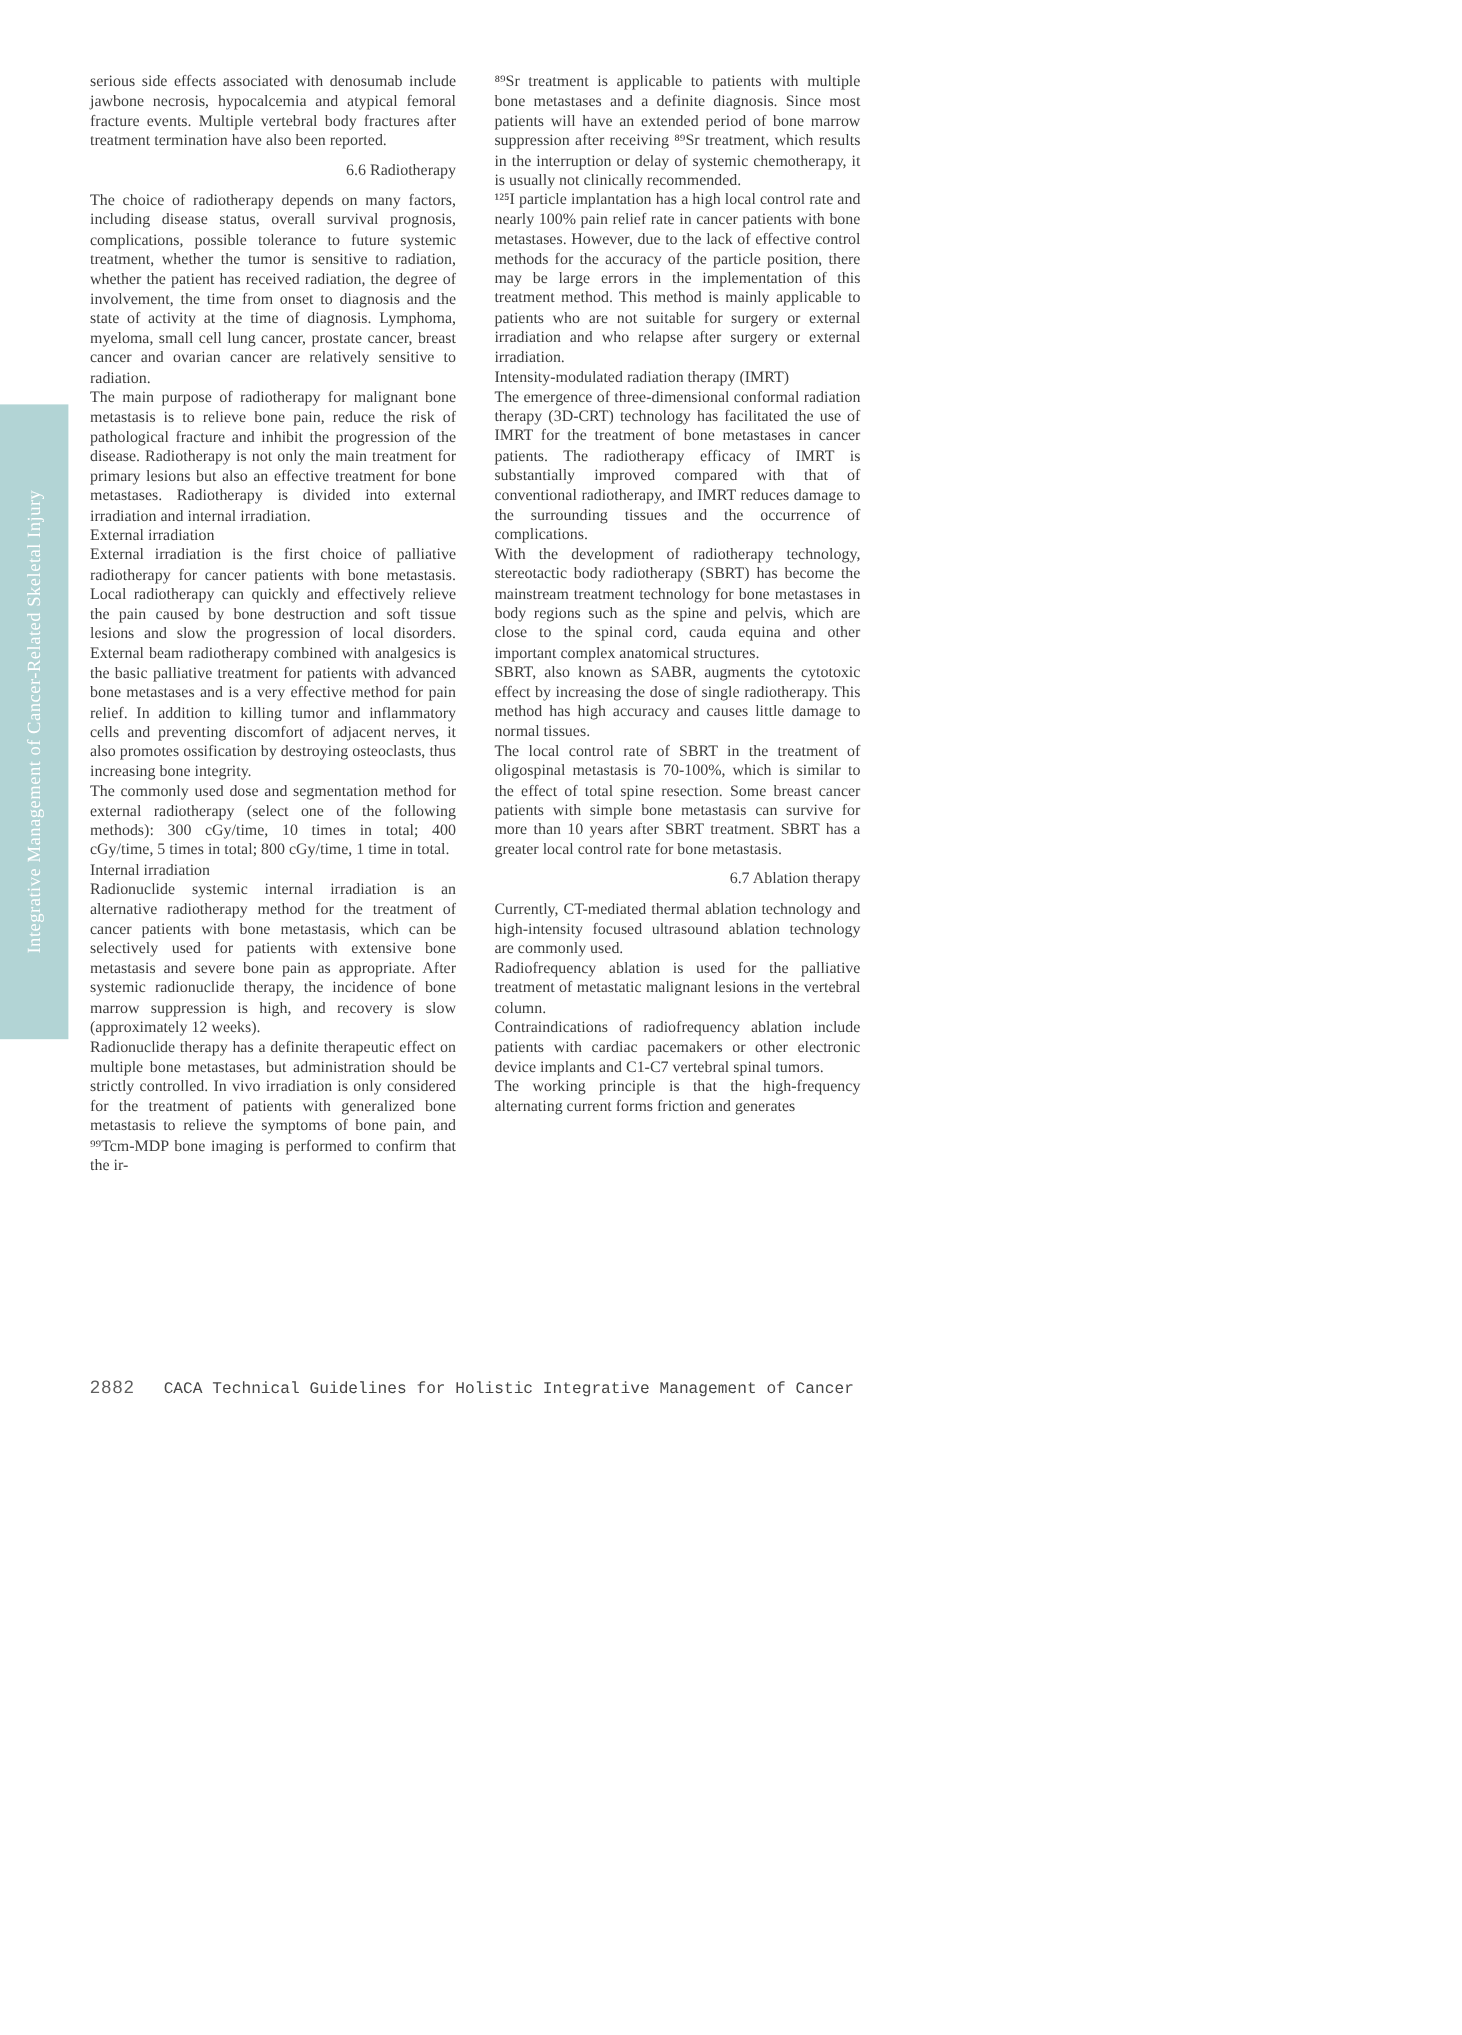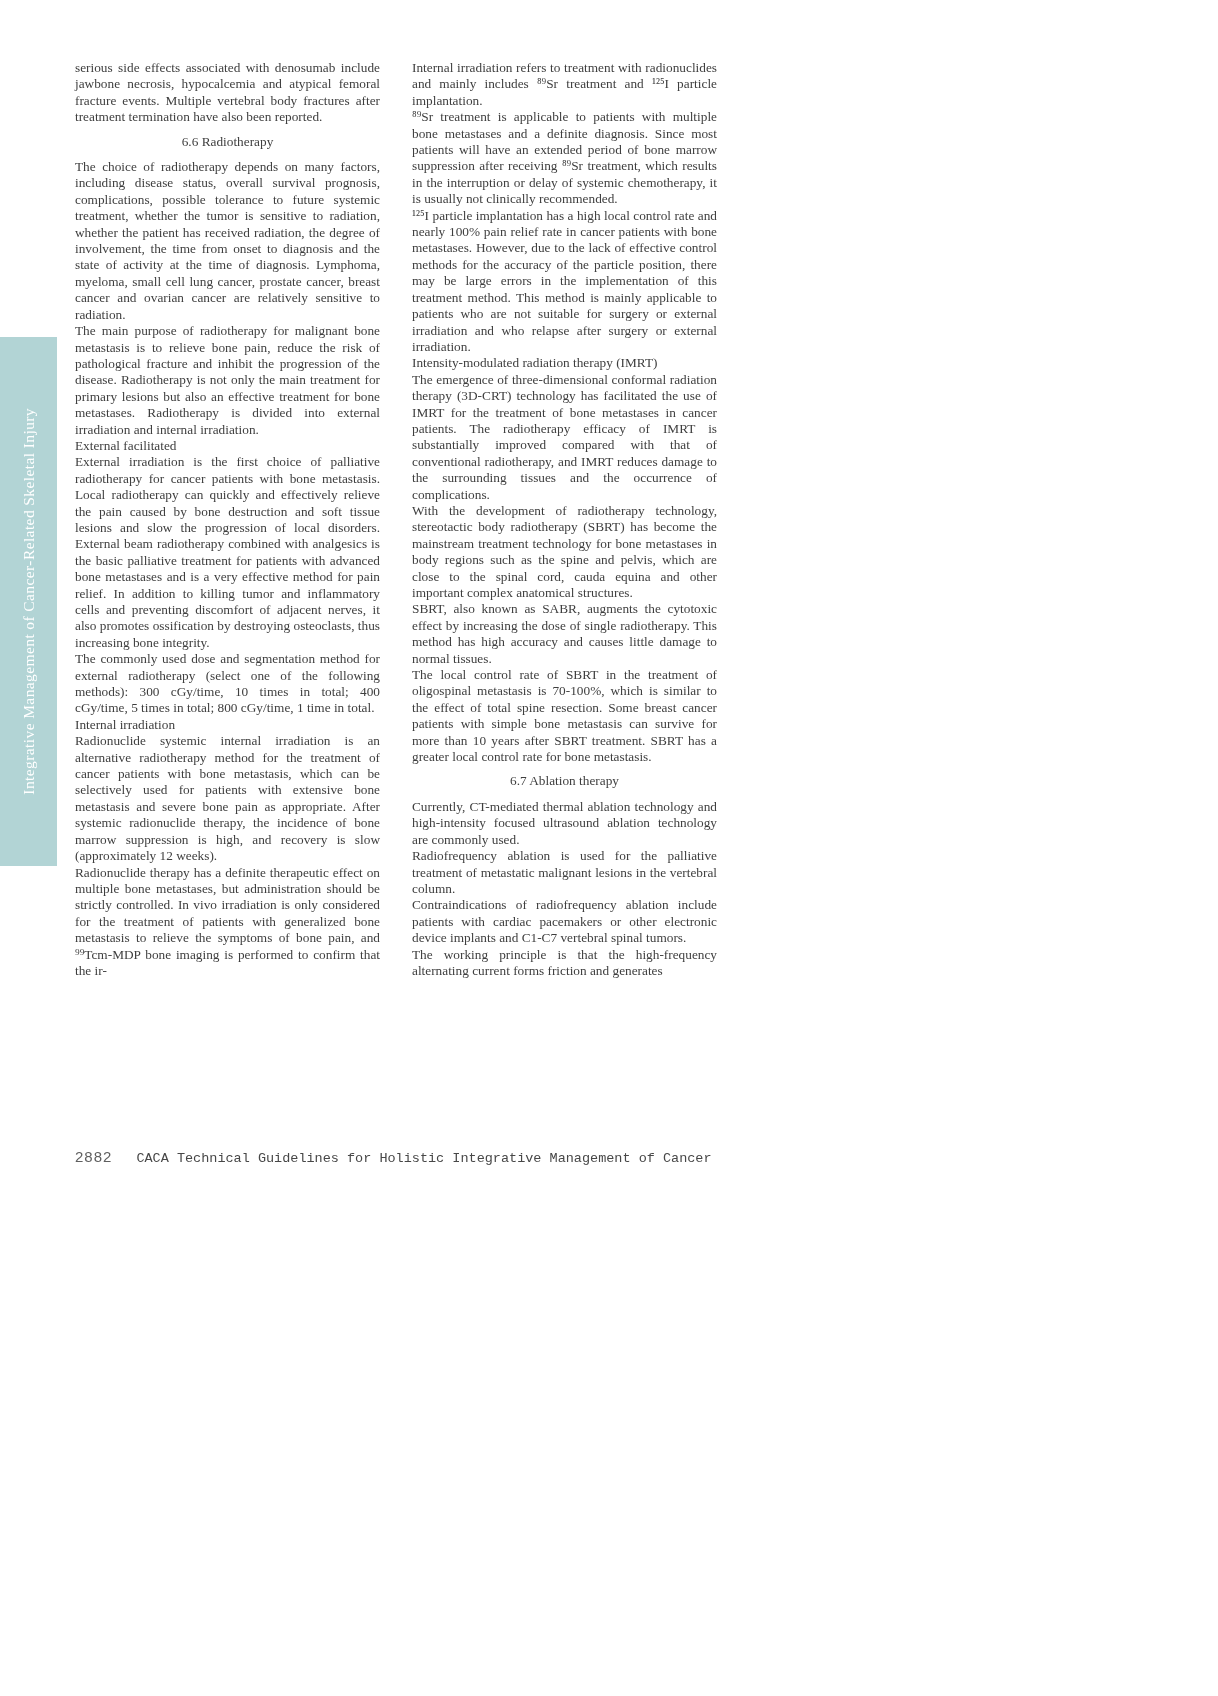--- a/index.html
+++ b/index.html
@@ -45,21 +45,21 @@
     font-size: 13.3px;
     line-height: 16.4px;
     text-align: justify;
   }
   .col p { margin: 0; }
   .col h2.sect {
     margin: 8px 0 9px 0;
     font-size: 13.3px;
     font-weight: normal;
     line-height: 16.4px;
-    text-align: center;
+    text-align: right;
   }
   .footer {
     position: absolute;
     left: 75px;
     top: 1148px;
     display: flex;
     align-items: baseline;
     gap: 24px;
   }
   .footer .page-num {
@@ -83,30 +83,29 @@
     <span class="vlabel">Integrative Management of Cancer-Related Skeletal Injury</span>
   </div>
 
   <div class="content">
 
     <div class="col col-left">
       <p>serious side effects associated with denosumab include jawbone necrosis, hypocalcemia and atypical femoral fracture events. Multiple vertebral body fractures after treatment termination have also been reported.</p>
       <h2 class="sect">6.6 Radiotherapy</h2>
       <p>The choice of radiotherapy depends on many factors, including disease status, overall survival prognosis, complications, possible tolerance to future systemic treatment, whether the tumor is sensitive to radiation, whether the patient has received radiation, the degree of involvement, the time from onset to diagnosis and the state of activity at the time of diagnosis. Lymphoma, myeloma, small cell lung cancer, prostate cancer, breast cancer and ovarian cancer are relatively sensitive to radiation.</p>
       <p>The main purpose of radiotherapy for malignant bone metastasis is to relieve bone pain, reduce the risk of pathological fracture and inhibit the progression of the disease. Radiotherapy is not only the main treatment for primary lesions but also an effective treatment for bone metastases. Radiotherapy is divided into external irradiation and internal irradiation.</p>
-      <p>External facilitated</p>
+      <p>External irradiation</p>
       <p>External irradiation is the first choice of palliative radiotherapy for cancer patients with bone metastasis. Local radiotherapy can quickly and effectively relieve the pain caused by bone destruction and soft tissue lesions and slow the progression of local disorders. External beam radiotherapy combined with analgesics is the basic palliative treatment for patients with advanced bone metastases and is a very effective method for pain relief. In addition to killing tumor and inflammatory cells and preventing discomfort of adjacent nerves, it also promotes ossification by destroying osteoclasts, thus increasing bone integrity.</p>
       <p>The commonly used dose and segmentation method for external radiotherapy (select one of the following methods): 300 cGy/time, 10 times in total; 400 cGy/time, 5 times in total; 800 cGy/time, 1 time in total.</p>
       <p>Internal irradiation</p>
       <p>Radionuclide systemic internal irradiation is an alternative radiotherapy method for the treatment of cancer patients with bone metastasis, which can be selectively used for patients with extensive bone metastasis and severe bone pain as appropriate. After systemic radionuclide therapy, the incidence of bone marrow suppression is high, and recovery is slow (approximately 12 weeks).</p>
       <p>Radionuclide therapy has a definite therapeutic effect on multiple bone metastases, but administration should be strictly controlled. In vivo irradiation is only considered for the treatment of patients with generalized bone metastasis to relieve the symptoms of bone pain, and ⁹⁹Tcm-MDP bone imaging is performed to confirm that the ir-</p>
     </div>
 
     <div class="col col-right">
-      <p>Internal irradiation refers to treatment with radionuclides and mainly includes ⁸⁹Sr treatment and ¹²⁵I particle implantation.</p>
       <p>⁸⁹Sr treatment is applicable to patients with multiple bone metastases and a definite diagnosis. Since most patients will have an extended period of bone marrow suppression after receiving ⁸⁹Sr treatment, which results in the interruption or delay of systemic chemotherapy, it is usually not clinically recommended.</p>
       <p>¹²⁵I particle implantation has a high local control rate and nearly 100% pain relief rate in cancer patients with bone metastases. However, due to the lack of effective control methods for the accuracy of the particle position, there may be large errors in the implementation of this treatment method. This method is mainly applicable to patients who are not suitable for surgery or external irradiation and who relapse after surgery or external irradiation.</p>
       <p>Intensity-modulated radiation therapy (IMRT)</p>
       <p>The emergence of three-dimensional conformal radiation therapy (3D-CRT) technology has facilitated the use of IMRT for the treatment of bone metastases in cancer patients. The radiotherapy efficacy of IMRT is substantially improved compared with that of conventional radiotherapy, and IMRT reduces damage to the surrounding tissues and the occurrence of complications.</p>
       <p>With the development of radiotherapy technology, stereotactic body radiotherapy (SBRT) has become the mainstream treatment technology for bone metastases in body regions such as the spine and pelvis, which are close to the spinal cord, cauda equina and other important complex anatomical structures.</p>
       <p>SBRT, also known as SABR, augments the cytotoxic effect by increasing the dose of single radiotherapy. This method has high accuracy and causes little damage to normal tissues.</p>
       <p>The local control rate of SBRT in the treatment of oligospinal metastasis is 70-100%, which is similar to the effect of total spine resection. Some breast cancer patients with simple bone metastasis can survive for more than 10 years after SBRT treatment. SBRT has a greater local control rate for bone metastasis.</p>
       <h2 class="sect">6.7 Ablation therapy</h2>
       <p>Currently, CT-mediated thermal ablation technology and high-intensity focused ultrasound ablation technology are commonly used.</p>
       <p>Radiofrequency ablation is used for the palliative treatment of metastatic malignant lesions in the vertebral column.</p>

